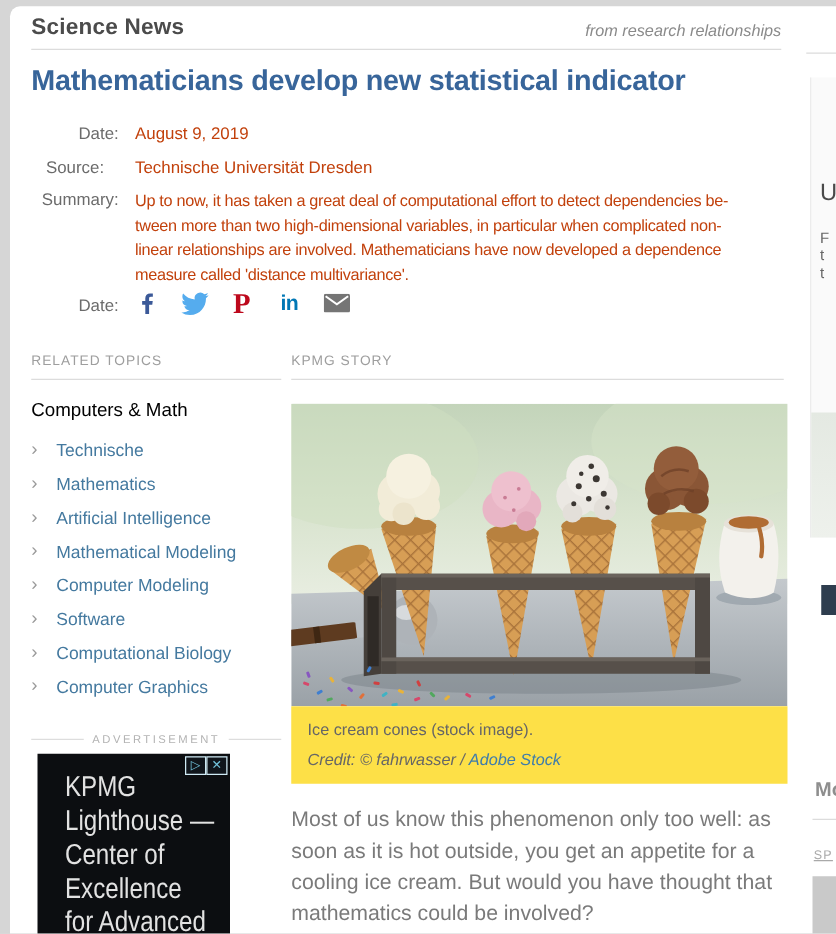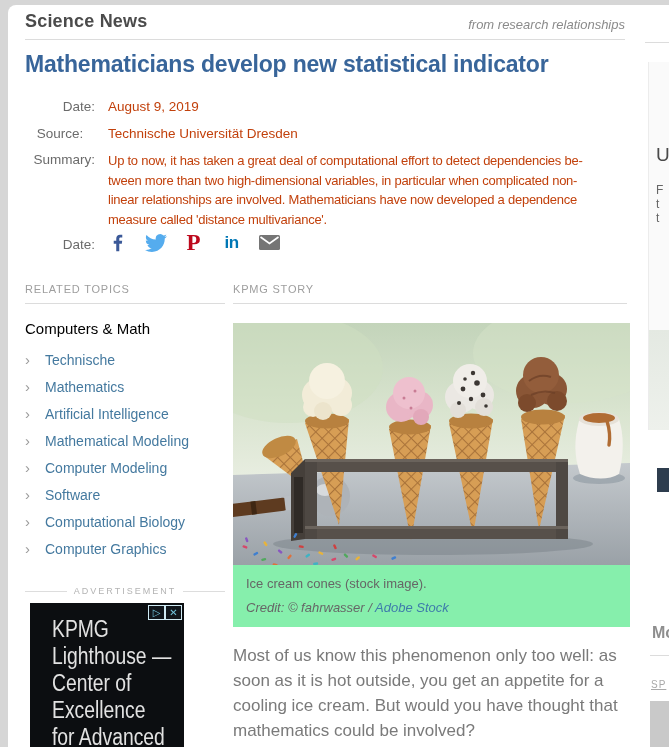--- a/index.html
+++ b/index.html
@@ -46,21 +46,21 @@
   .ad-label-row{left:25px;top:586px;width:200px;display:flex;align-items:center;gap:7px;}
   .ad-label-row .line{flex:1;height:1px;background:#ddd;}
   .ad-label{font-size:9px;letter-spacing:2px;color:#b3b3b3;}
   .ad-box{left:30px;top:603px;width:154px;height:144px;background:#0c0e11;cursor:pointer;overflow:hidden;}
   .ad-icons{position:absolute;top:2px;right:2px;display:flex;}
   .ad-icons span{display:block;width:15px;height:13px;line-height:13px;text-align:center;font-size:10px;color:#72c3dc;border:1px solid #cfeaf4;background:#10151b;cursor:pointer;}
   .ad-text{position:absolute;left:22px;top:13px;color:#e2e2e2;font-size:23px;line-height:27px;transform:scaleX(.84);transform-origin:left top;white-space:nowrap;}
 
   
   .figure{left:233px;top:323px;width:397px;height:242px;cursor:pointer;}
-  .caption-box{left:233px;top:565px;width:371px;background:#86efac;padding:11px 13px 12px 13px;}
+  .caption-box{left:233px;top:565px;width:371px;background:#fde047;padding:11px 13px 12px 13px;}
   .caption{font-size:13px;color:#666;}
   .credit{margin-top:9px;font-size:13px;font-style:italic;color:#666;}
   .credit a{color:#3e7cab;text-decoration:none;cursor:pointer;}
 
   
   .paragraph{left:233px;top:643px;width:404px;font-size:17px;line-height:25px;color:#7a7a7a;white-space:pre;}
 
   
   .rail-panel{left:648px;top:62px;width:21px;height:368px;background:#fafafa;border-left:1px solid #ececec;}
   .rail-img{left:649px;top:330px;width:20px;height:100px;background:linear-gradient(180deg,#e4e9e2,#eef1ec);}

